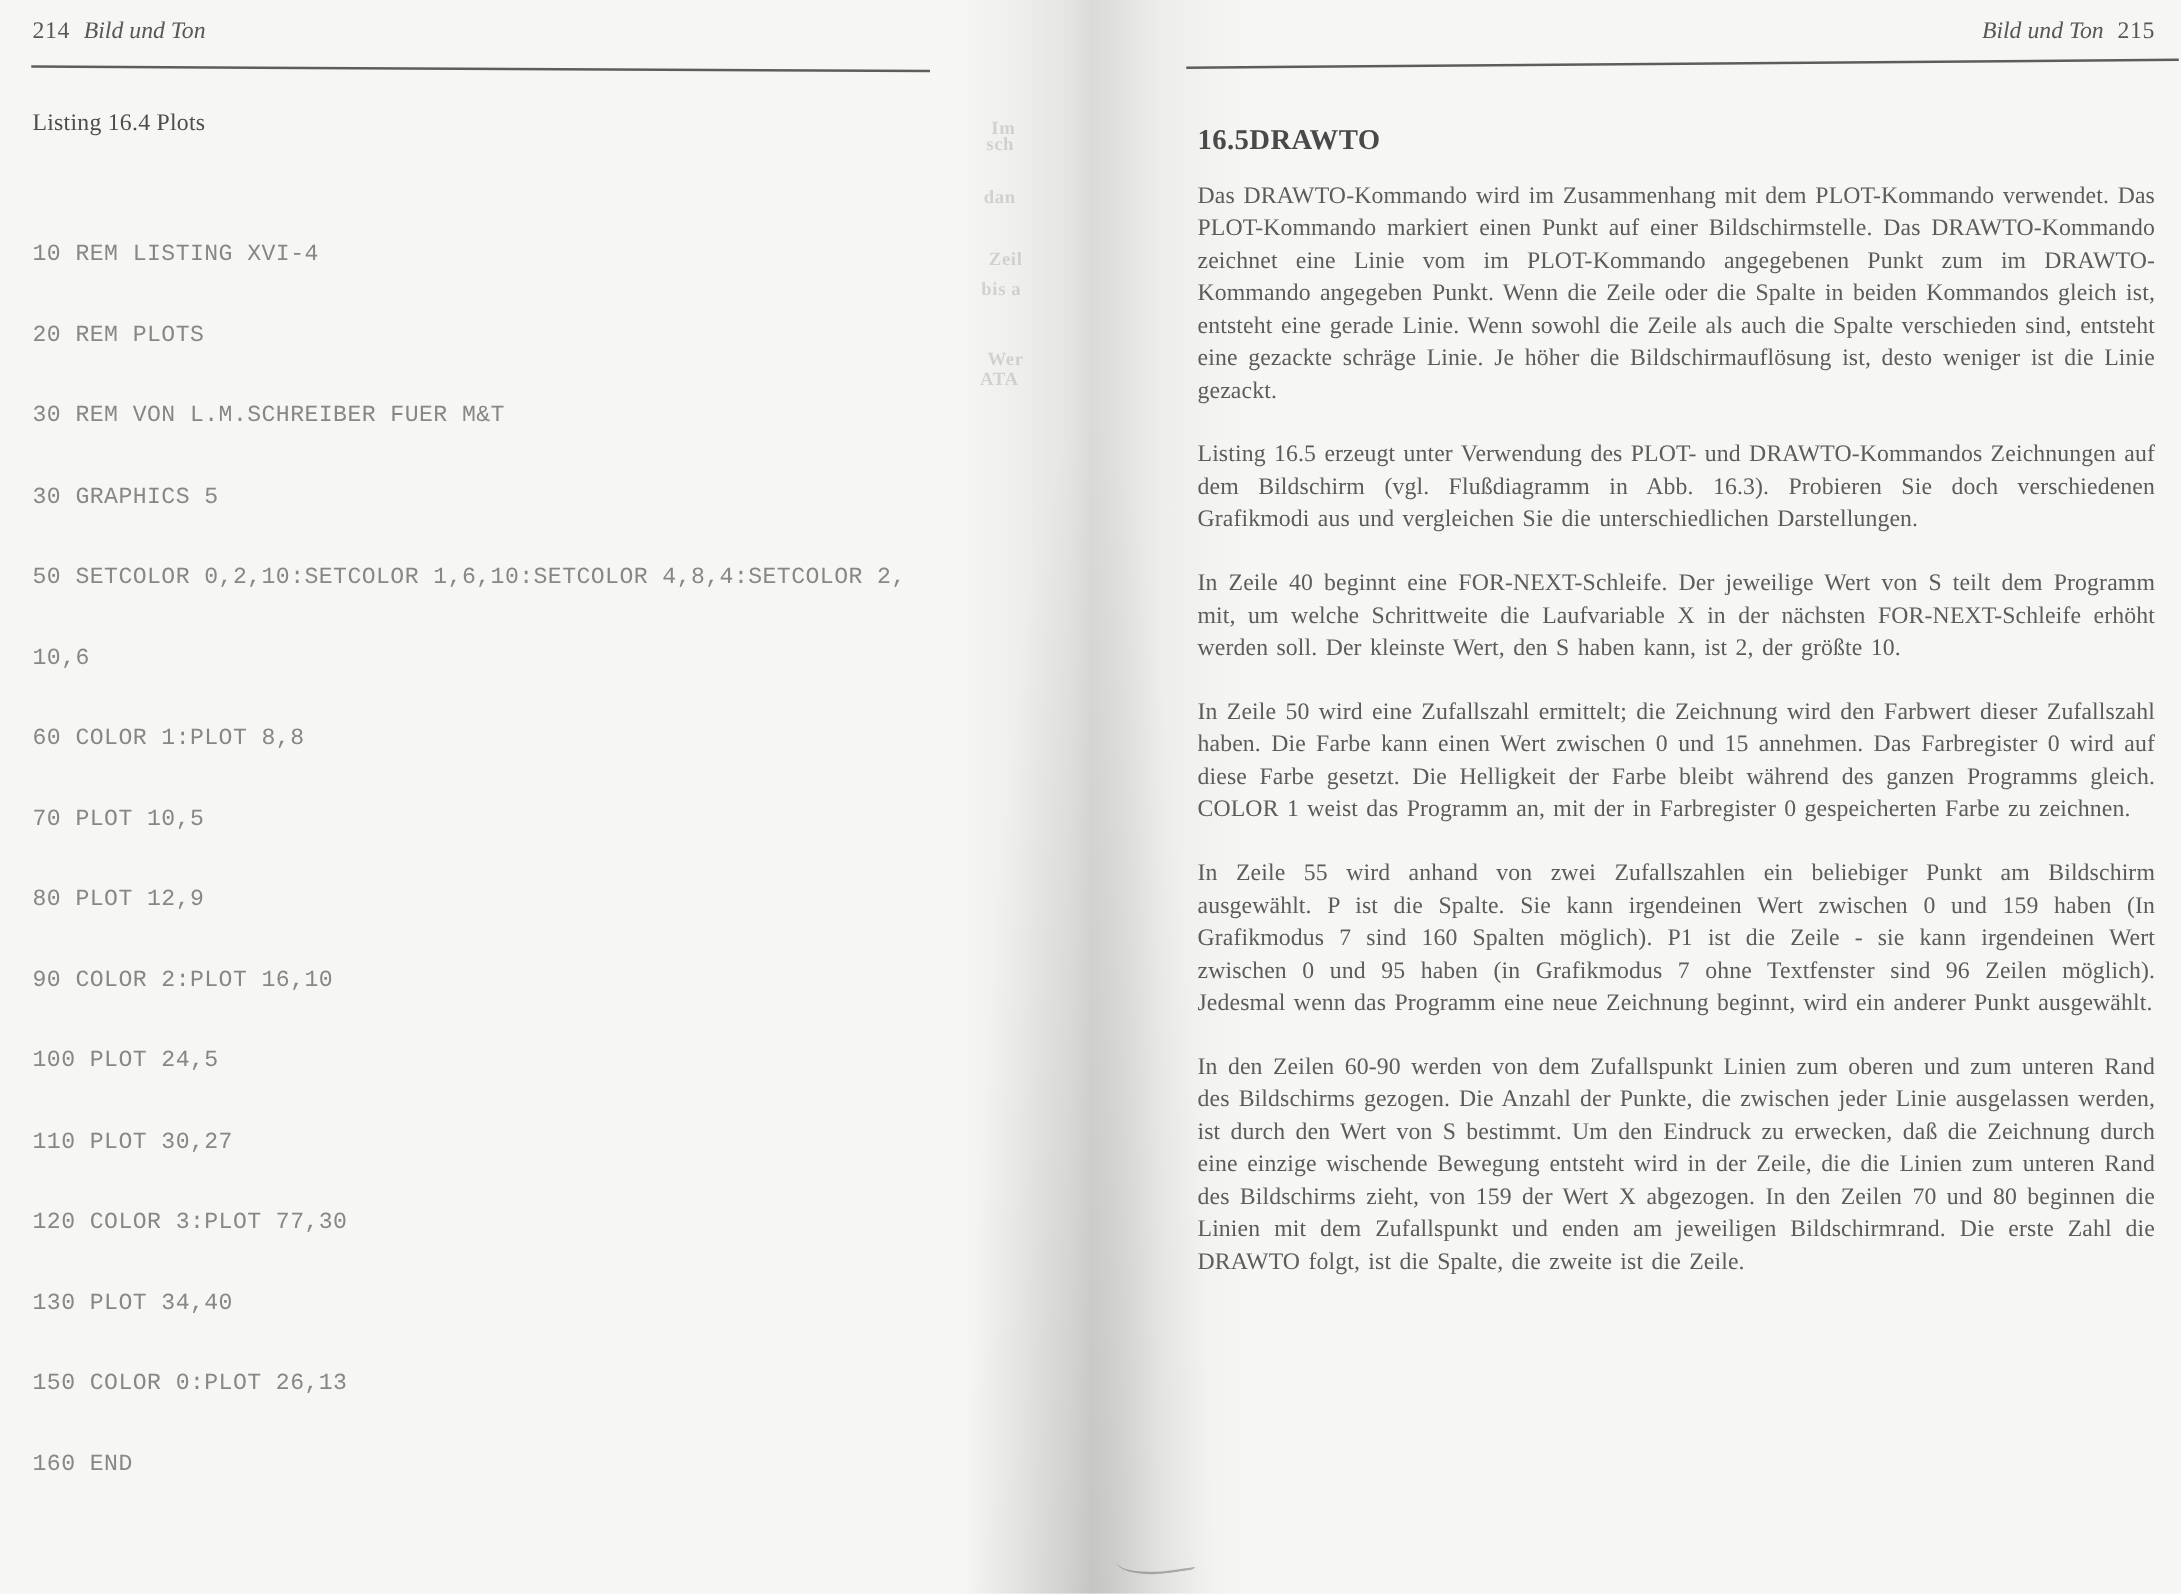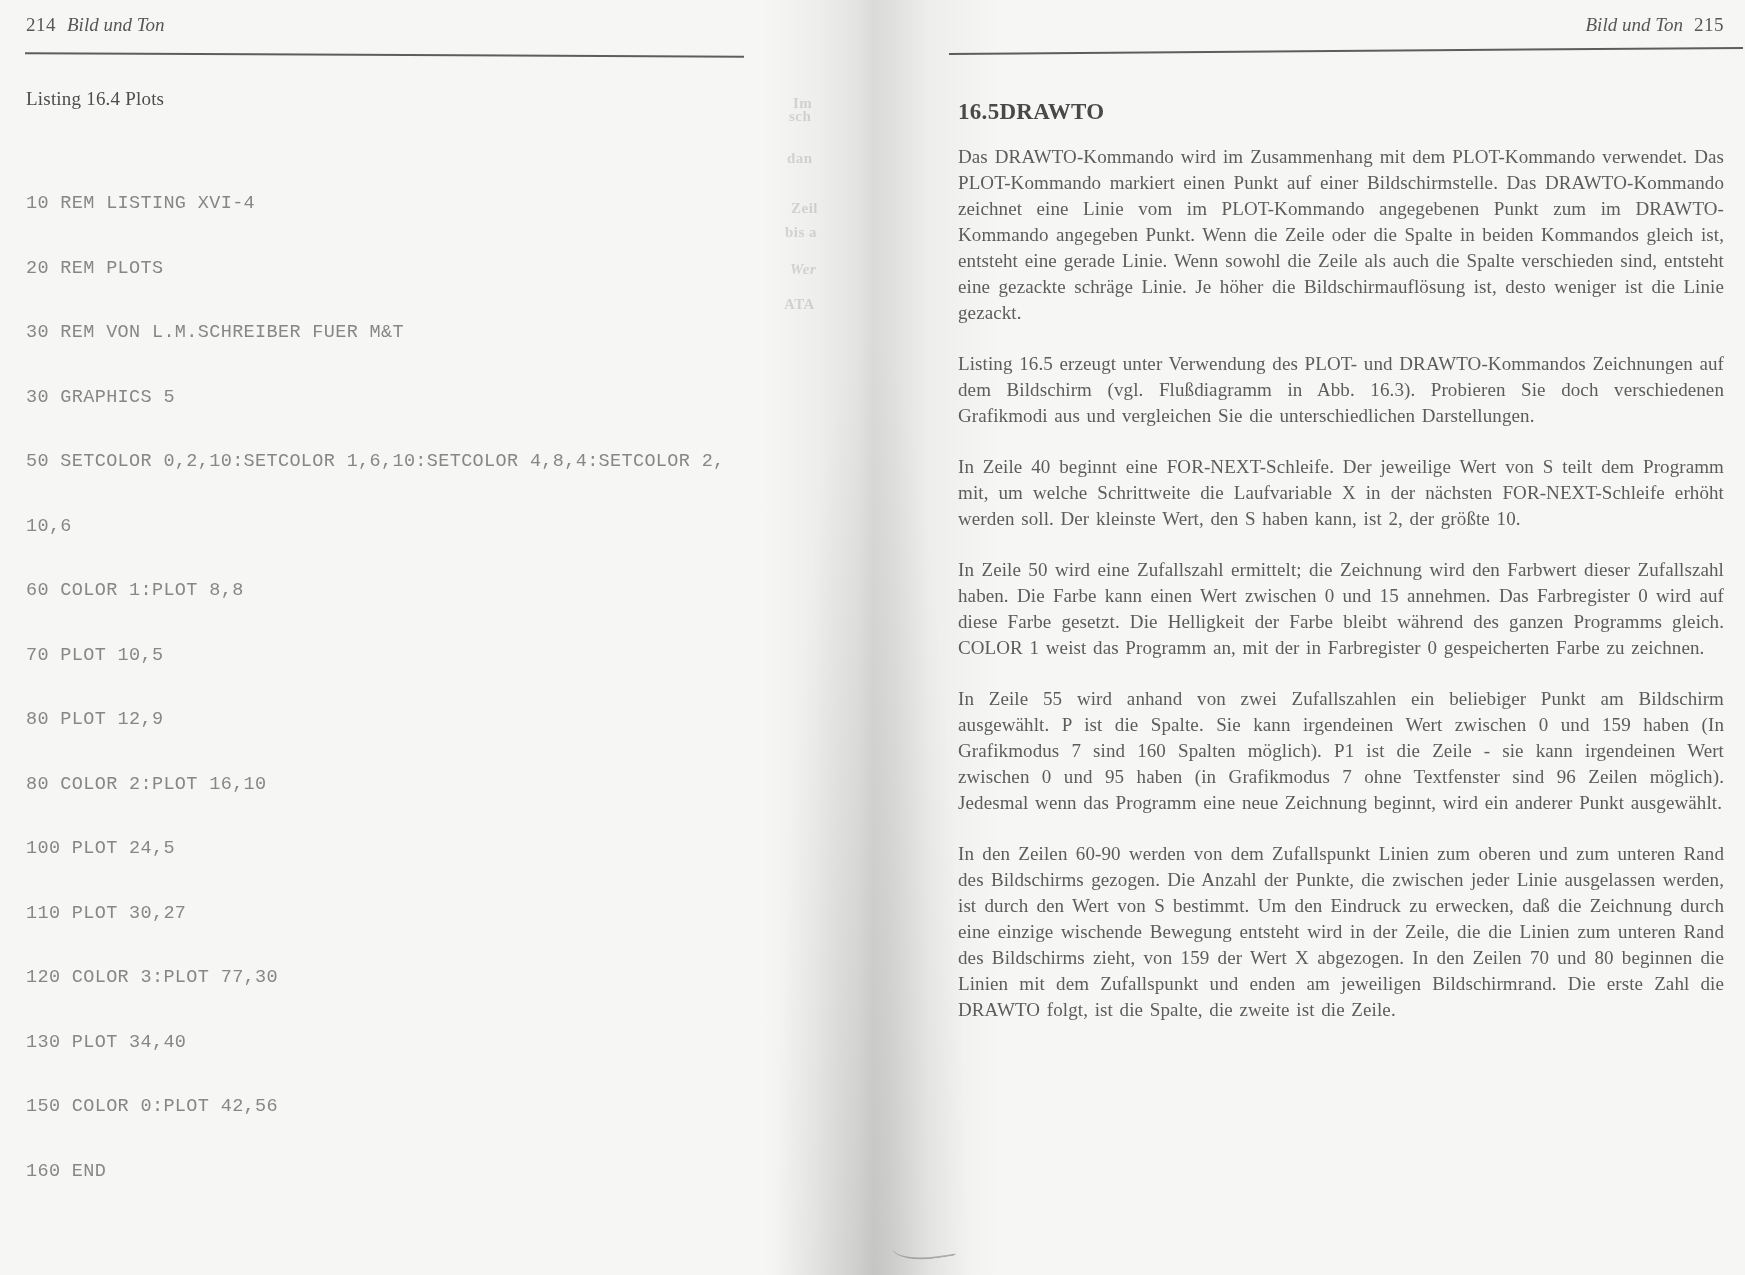--- a/index.html
+++ b/index.html
@@ -33,21 +33,21 @@
     border-radius: 0 0 10% 70%;
     transform: rotate(-8deg);
   }
   .ghost { position: absolute; color: #8f8f8c; opacity: 0.32; font-size: 15px;
            letter-spacing: 0.5px; filter: blur(0.4px); font-weight: bold; }
   .g1 { left: 793px; top:  95px; }
   .g2 { left: 789px; top: 108px; }
   .g3 { left: 787px; top: 150px; }
   .g4 { left: 791px; top: 200px; }
   .g5 { left: 785px; top: 224px; }
-  .g6 { left: 790px; top: 261px; font-style: italic; }
+  .g6 { left: 790px; top: 280px; }
   .g7 { left: 784px; top: 296px; }
 
   
   .rule { position: absolute; height: 2px; background: #5d5d5b; }
   .rule-left  { left: 25px;  top: 54px; width: 719px; transform: rotate(0.28deg); }
   .rule-right { left: 949px; top: 50px; width: 794px; transform: rotate(-0.45deg); }
 
   
   .page-col { position: absolute; top: 0; }
   .col-left  { left: 26px;  width: 714px; }
@@ -122,26 +122,26 @@
   <div class="code-listing">
     <div>10 REM LISTING XVI-4</div>
     <div>20 REM PLOTS</div>
     <div>30 REM VON L.M.SCHREIBER FUER M&amp;T</div>
     <div>30 GRAPHICS 5</div>
     <div>50 SETCOLOR 0,2,10:SETCOLOR 1,6,10:SETCOLOR 4,8,4:SETCOLOR 2,</div>
     <div>10,6</div>
     <div>60 COLOR 1:PLOT 8,8</div>
     <div>70 PLOT 10,5</div>
     <div>80 PLOT 12,9</div>
-    <div>80 COLOR 2:PLOT 16,10</div>
+    <div>90 COLOR 2:PLOT 16,10</div>
     <div>100 PLOT 24,5</div>
     <div>110 PLOT 30,27</div>
     <div>120 COLOR 3:PLOT 77,30</div>
     <div>130 PLOT 34,40</div>
-    <div>150 COLOR 0:PLOT 42,56</div>
+    <div>150 COLOR 0:PLOT 26,13</div>
     <div>160 END</div>
   </div>
 
 </div>
 
 <div class="page-col col-right">
 
   <div class="running-head right">
     <span class="rh-title">Bild und Ton</span>
     <span class="rh-num">215</span>

